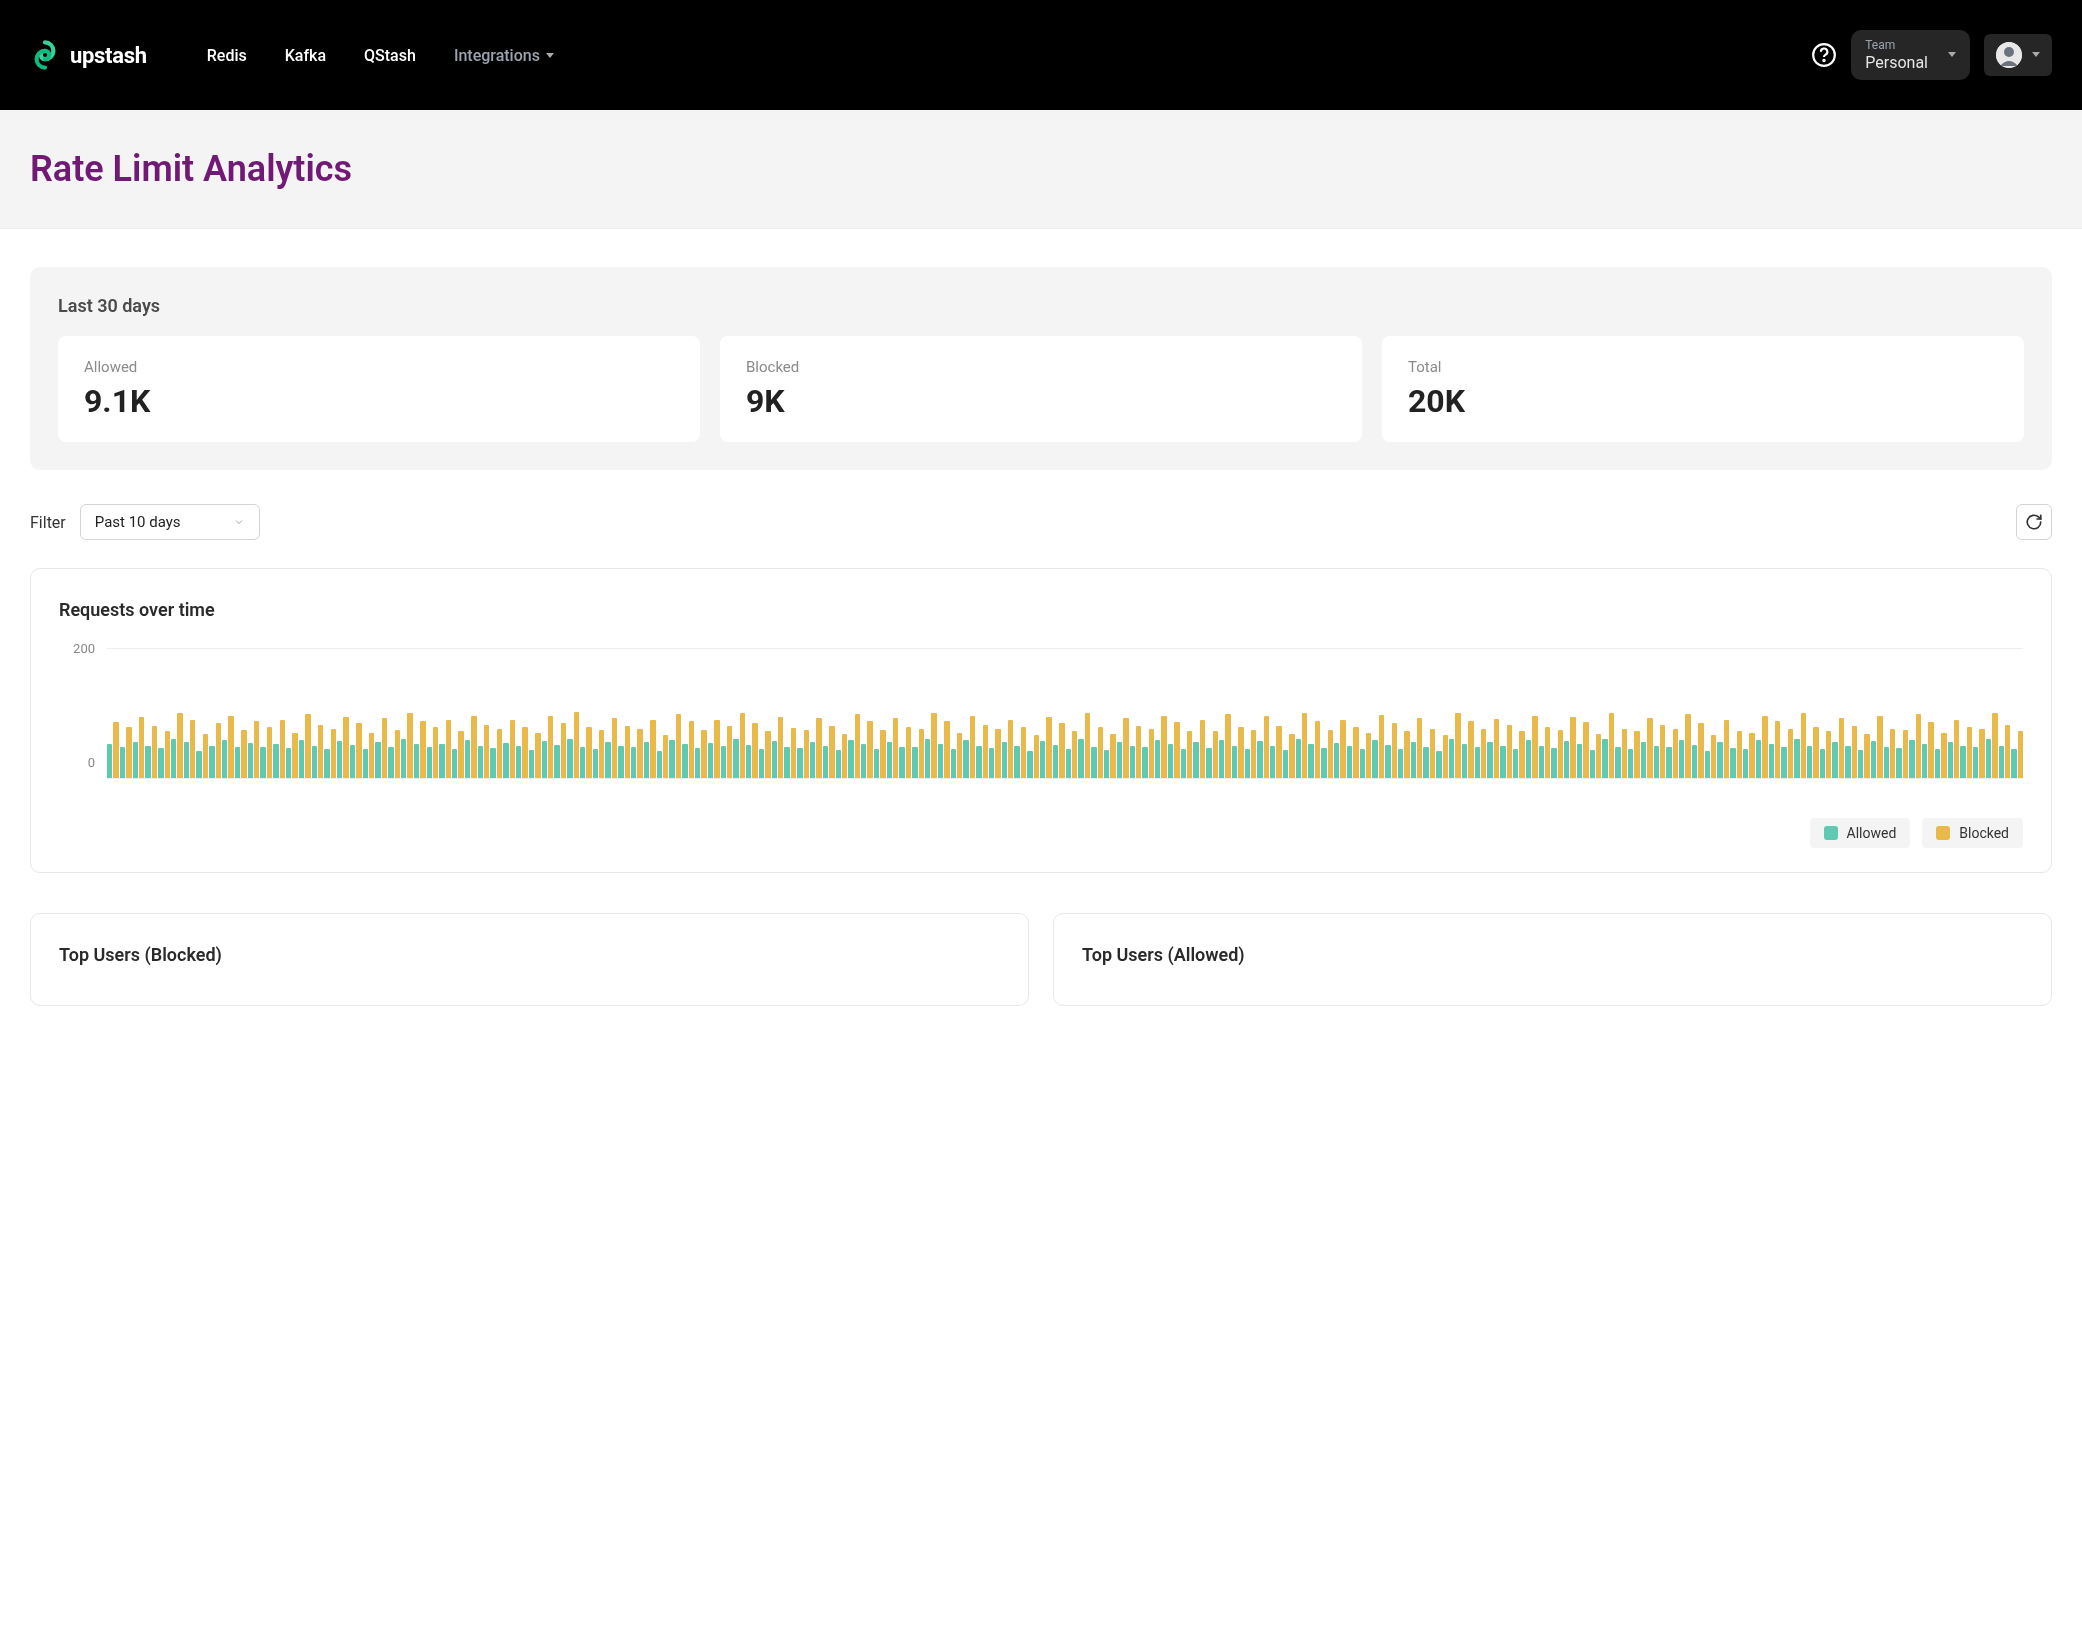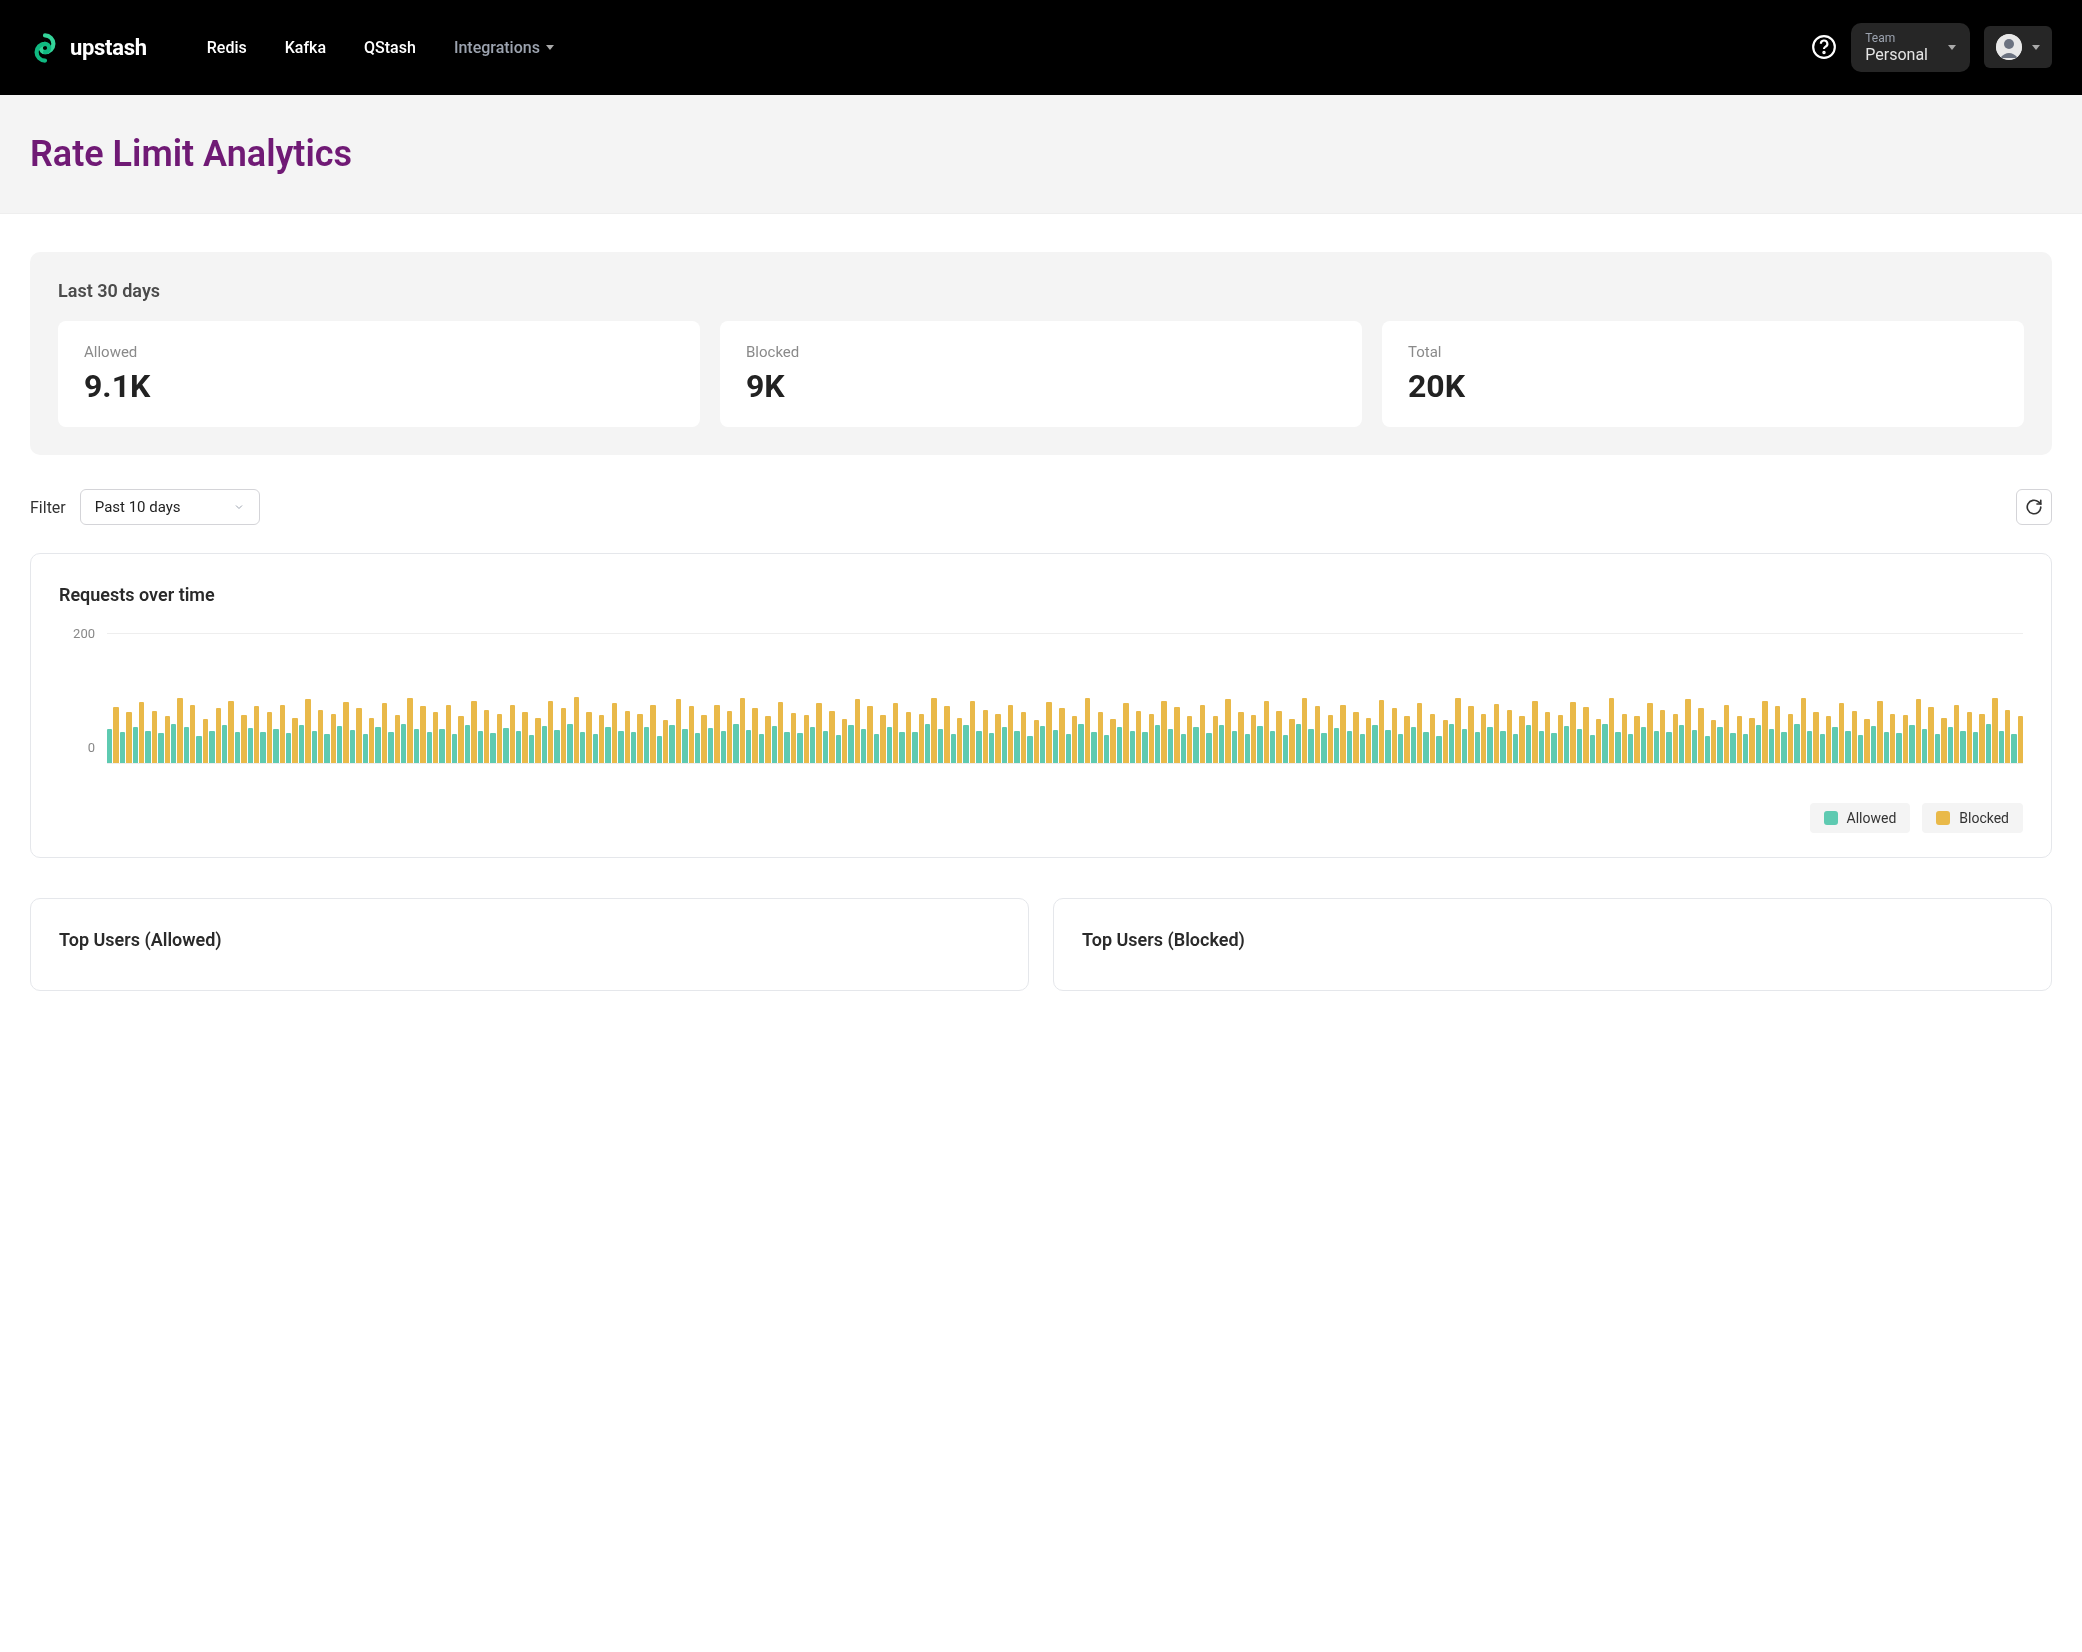--- a/index.html
+++ b/index.html
@@ -1,19 +1,19 @@
 <!DOCTYPE html>
 <html><head>
   <meta charset="utf-8">
   <style>
     * { box-sizing: border-box; margin: 0; padding: 0; }
     body { font-family: -apple-system, BlinkMacSystemFont, "Segoe UI", Roboto, Helvetica, Arial, sans-serif; background: #fff; color: #1f2937; font-size: 14px; }
     
     
-    .header { background: #000; height: 95px; display: flex; align-items: center; padding: 0 30px; justify-content: space-between; }
+    .header { background: #000; height: 110px; display: flex; align-items: center; padding: 0 30px; justify-content: space-between; }
     .header-left { display: flex; align-items: center; gap: 40px; }
     .logo { display: flex; align-items: center; gap: 10px; }
     .logo-text { color: #fff; font-size: 22px; font-weight: 700; letter-spacing: -0.3px; }
     .nav { display: flex; align-items: center; gap: 38px; margin-left: 20px; }
     .nav-item { color: #fff; font-size: 16px; font-weight: 500; cursor: pointer; }
     .nav-item.dim { color: #9ca3af; display: flex; align-items: center; gap: 6px; }
     .header-right { display: flex; align-items: center; gap: 14px; }
     .help-icon { width: 26px; height: 26px; color: #fff; cursor: pointer; }
     .team-select { background: #262626; border-radius: 10px; padding: 8px 14px; display: flex; align-items: center; gap: 20px; cursor: pointer; }
     .team-select .label { color: #9ca3af; font-size: 12px; line-height: 1.2; }
@@ -777,20 +777,20 @@
       </div>
       <div class="legend-item">
         <span class="legend-swatch blocked"></span>
         <span>Blocked</span>
       </div>
     </div>
   </div>
 
   <div class="bottom-row">
     <div class="bottom-panel">
+      <div class="bottom-title">Top Users (Blocked)</div>
+    </div>
+    <div class="bottom-panel">
       <div class="bottom-title">Top Users (Allowed)</div>
     </div>
-    <div class="bottom-panel">
-      <div class="bottom-title">Top Users (Blocked)</div>
-    </div>
   </div>
 
 </div>
 
 </body></html>

